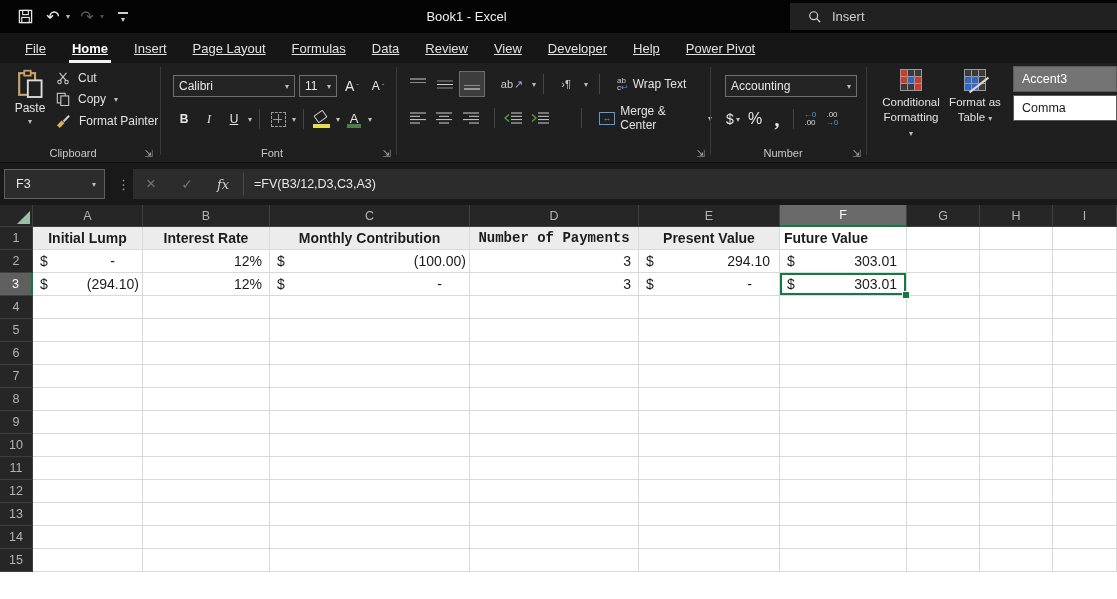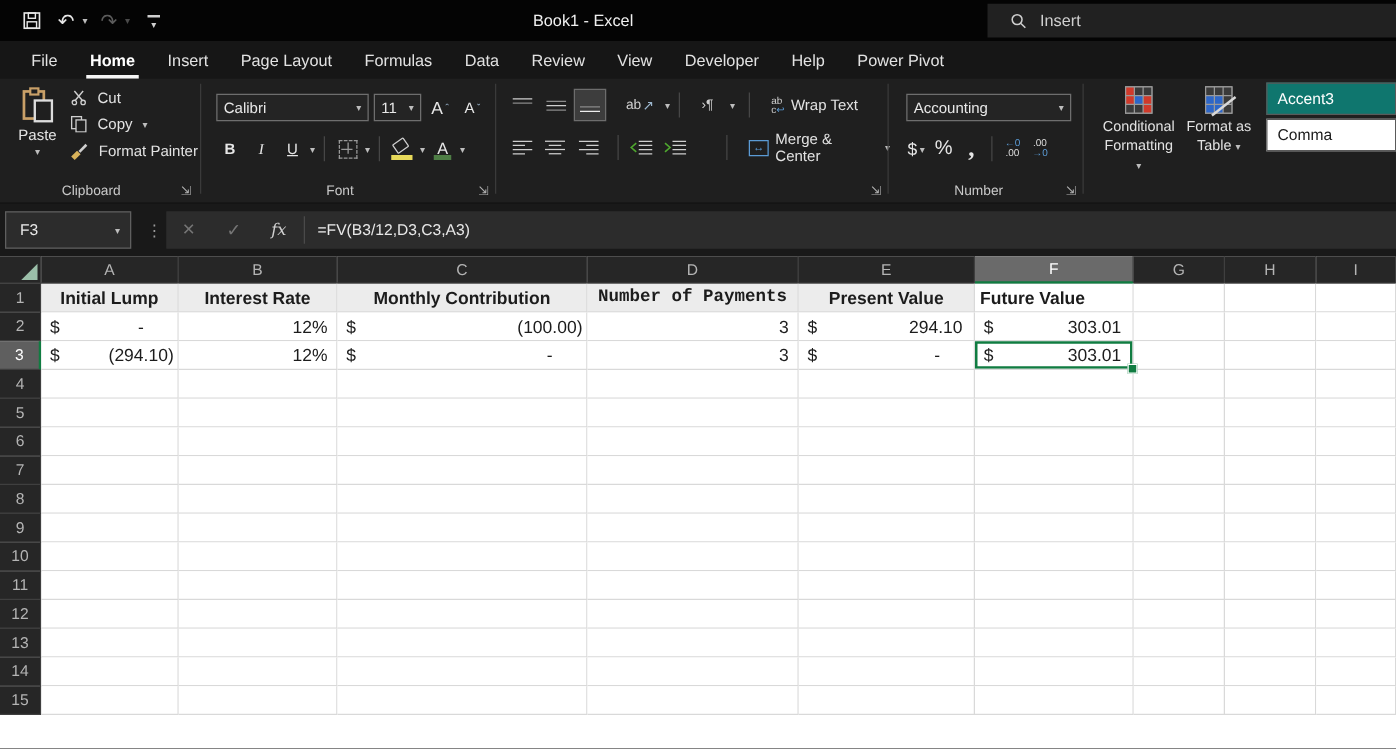--- a/index.html
+++ b/index.html
@@ -28,21 +28,21 @@
   .qat .dis-chev{color:#4a4a4a}
   .custom-qat{display:flex;flex-direction:column;align-items:center;line-height:5px;margin-left:8px;color:#cfcfcf;}
   .custom-qat .bar{width:10px;height:2px;background:#cfcfcf;margin-bottom:3px;}
   .custom-qat .v{font-size:8px}
   .tb-title{position:absolute;left:0;right:0;top:0;height:33px;display:flex;align-items:center;justify-content:center;font-size:13px;color:#f0f0f0;pointer-events:none;}
   .tb-title span{transform:translateX(-92px);}
   .searchbox{margin-left:auto;width:327px;height:27px;margin-right:0;background:#212121;display:flex;align-items:center;gap:10px;padding-left:18px;color:#cfcfcf;font-size:13px;}
 
   
   .tabrow{position:absolute;left:0;top:33px;width:100%;height:30px;background:var(--tabrow);display:flex;align-items:center;padding-left:12px;}
-  .rtab{position:relative;height:30px;display:flex;align-items:center;padding:16px 13px;font-size:13px;color:#e2e2e2;cursor:default;}
+  .rtab{position:relative;height:30px;display:flex;align-items:center;padding:16px 13px;font-size:13px;color:#e2e2e2;cursor:default;text-decoration:underline;}
   .rtab.active{color:#fff;font-weight:700;}
   .rtab.active::after{content:"";position:absolute;left:10px;right:10px;bottom:1px;height:3px;background:#f5f5f5;}
 
   
   .ribbon{position:absolute;left:0;top:63px;width:100%;height:100px;background:var(--ribbon);border-bottom:1px solid #111;color:var(--txt);font-size:12px;}
   .grp{position:absolute;top:0;height:100%;}
   .gsep{position:absolute;top:4px;height:88px;width:1px;background:#3a3a3a;}
   .grp-label{position:absolute;bottom:3px;left:0;right:14px;text-align:center;font-size:11px;color:#c9c9c9;}
   .launcher{position:absolute;bottom:3px;right:7px;font-size:10px;color:#b0b0b0;}
   .chev{font-size:8px;color:#bdbdbd;}
@@ -433,21 +433,21 @@
             <div class="b"></div>
             <div class="r"></div>
           <div></div>
             <div></div>
             <div class="r"></div>
         </span>
         <span><span>Conditional</span><br>
         <span>Formatting</span> <span class="chev">▾</span></span>
       </div>
       <div class="gallery">
-        <div class="gal-item" style="background: #0f766e; color: rgb(255, 255, 255);">Accent3</div>
+        <div class="gal-item" style="background: #737373; color: rgb(255, 255, 255);">Accent3</div>
         <div class="gal-item" style="background: rgb(255, 255, 255); color: rgb(26, 26, 26);">Comma</div>
       </div>
     </div>
   </div>
 
   <div class="fbar">
     <div class="namebox">
       <span>F3</span>
       <span class="chev">▾</span>
     </div>

